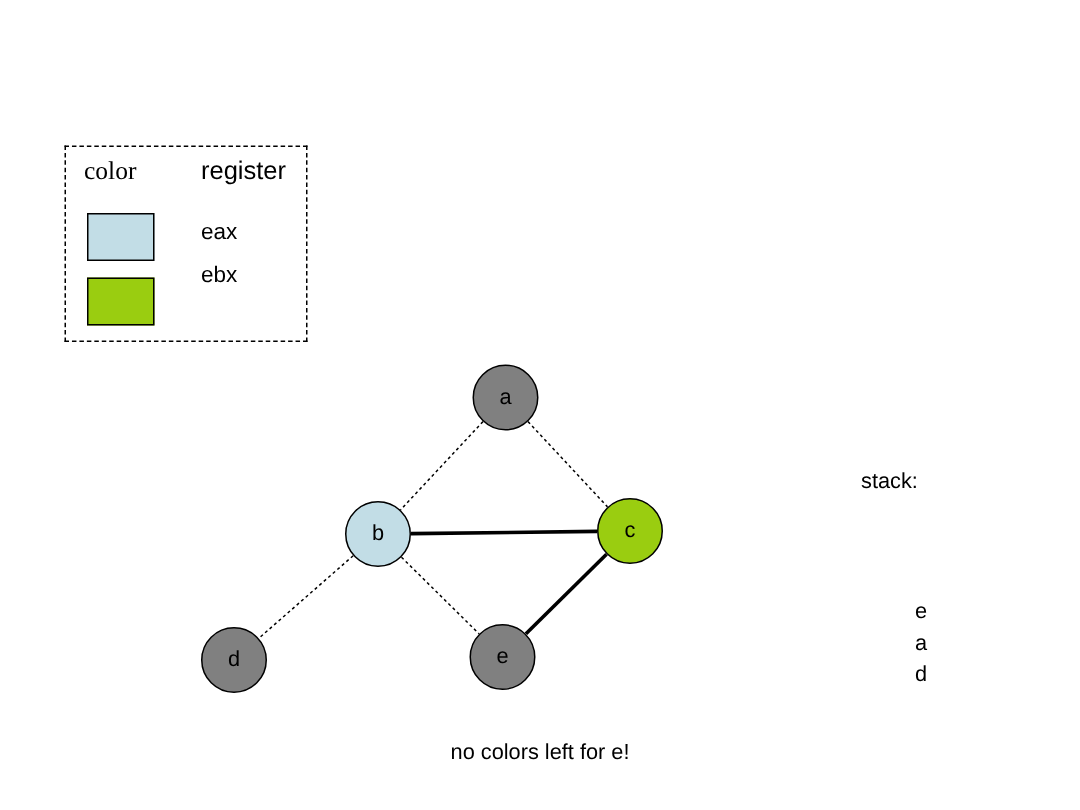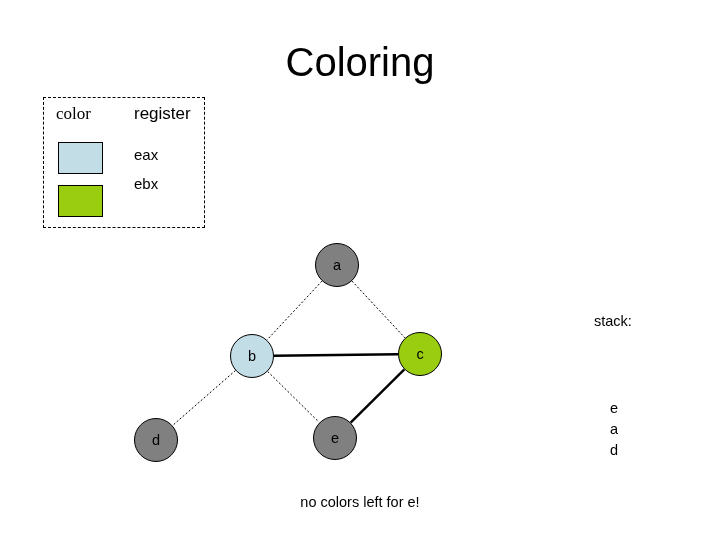--- a/index.html
+++ b/index.html
@@ -109,21 +109,21 @@
     align-items: center;
     justify-content: center;
     font-size: 14.5px;
     line-height: 14.5px;
     color: #000000;
   }
 
   
   #stack-label {
     position: absolute;
-    left: 594px;
+    left: 574px;
     top: 312px;
     font-size: 14.5px;
     line-height: 18px;
     white-space: nowrap;
   }
   #stack-items {
     position: absolute;
     left: 610px;
     top: 398px;
     font-size: 14.5px;
@@ -141,21 +141,20 @@
     text-align: center;
     font-size: 14.5px;
     line-height: 20px;
   }
 </style>
 </head>
 <body>
 
 <div id="slide">
 
-  <div id="title">Coloring</div>
 
   <div id="legend">
     <div id="legend-head-color">color</div>
     <div id="legend-head-register">register</div>
 
     <div class="swatch" id="swatch-eax" style="background: rgb(194, 221, 230);"></div>
     <div class="reg-label" id="reg-eax">eax</div>
 
     <div class="swatch" id="swatch-ebx" style="background: rgb(154, 205, 16);"></div>
     <div class="reg-label" id="reg-ebx">ebx</div>

